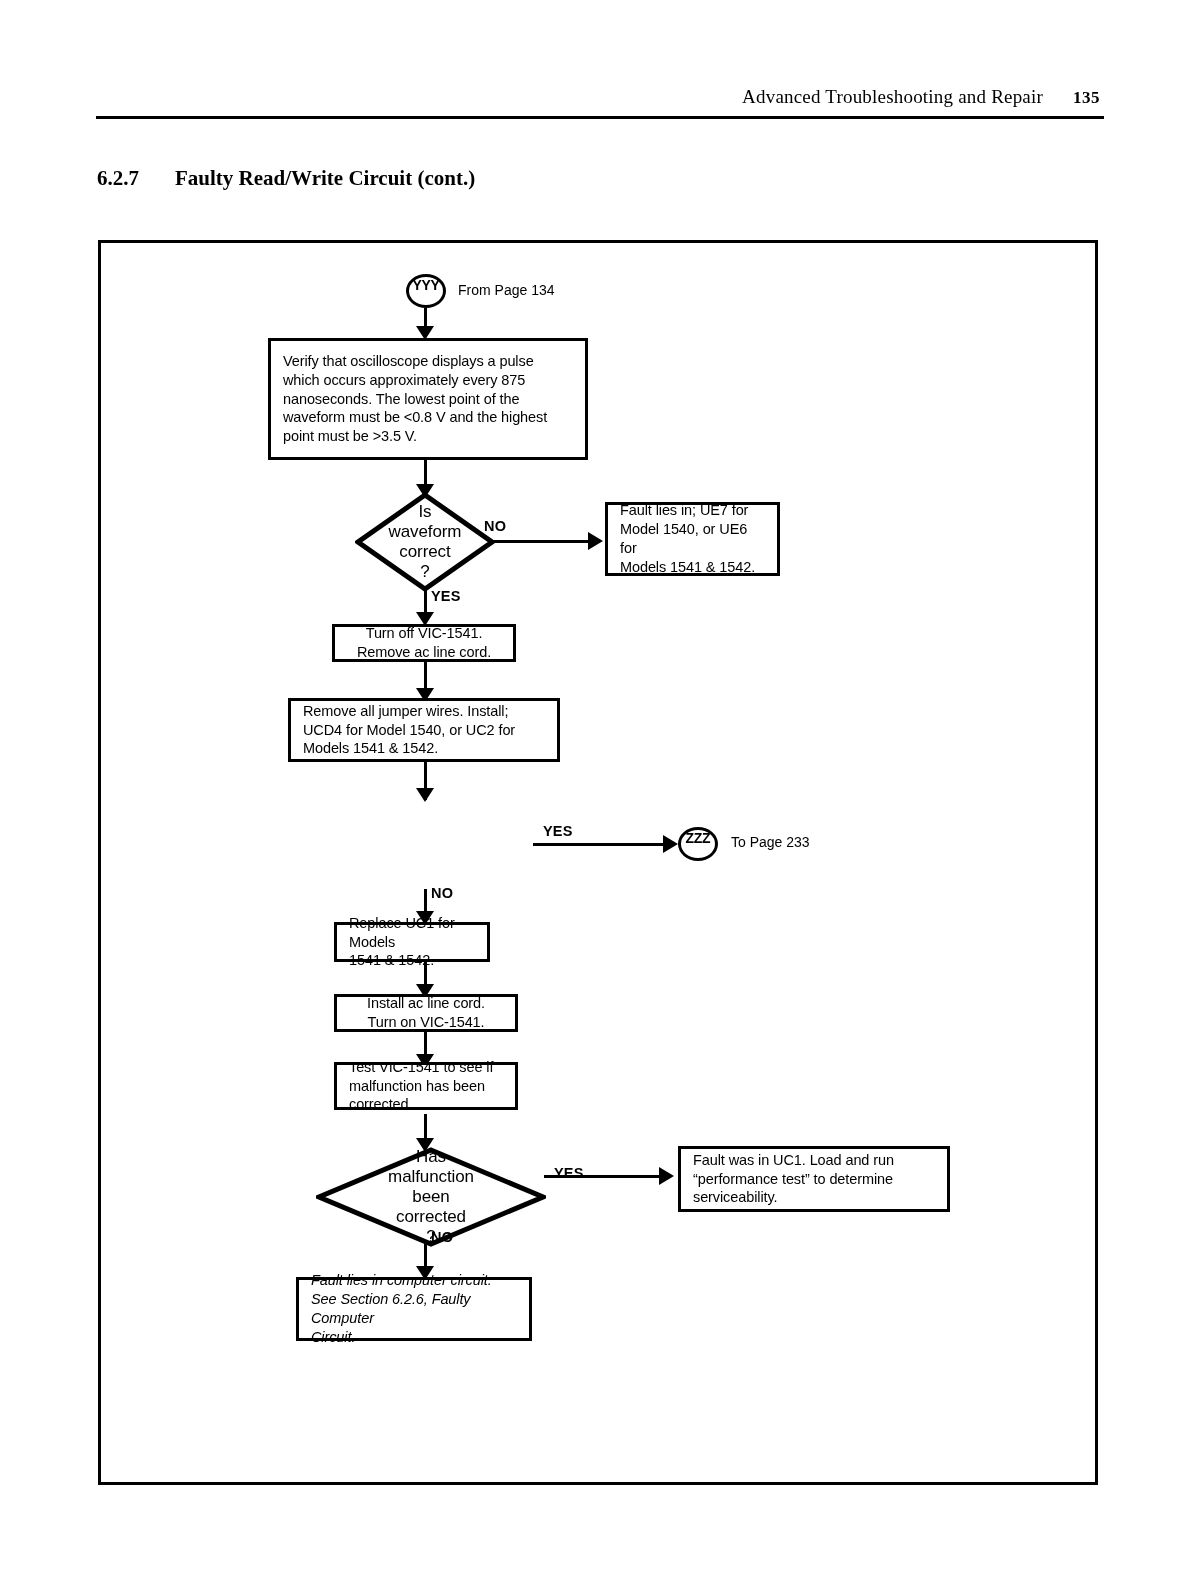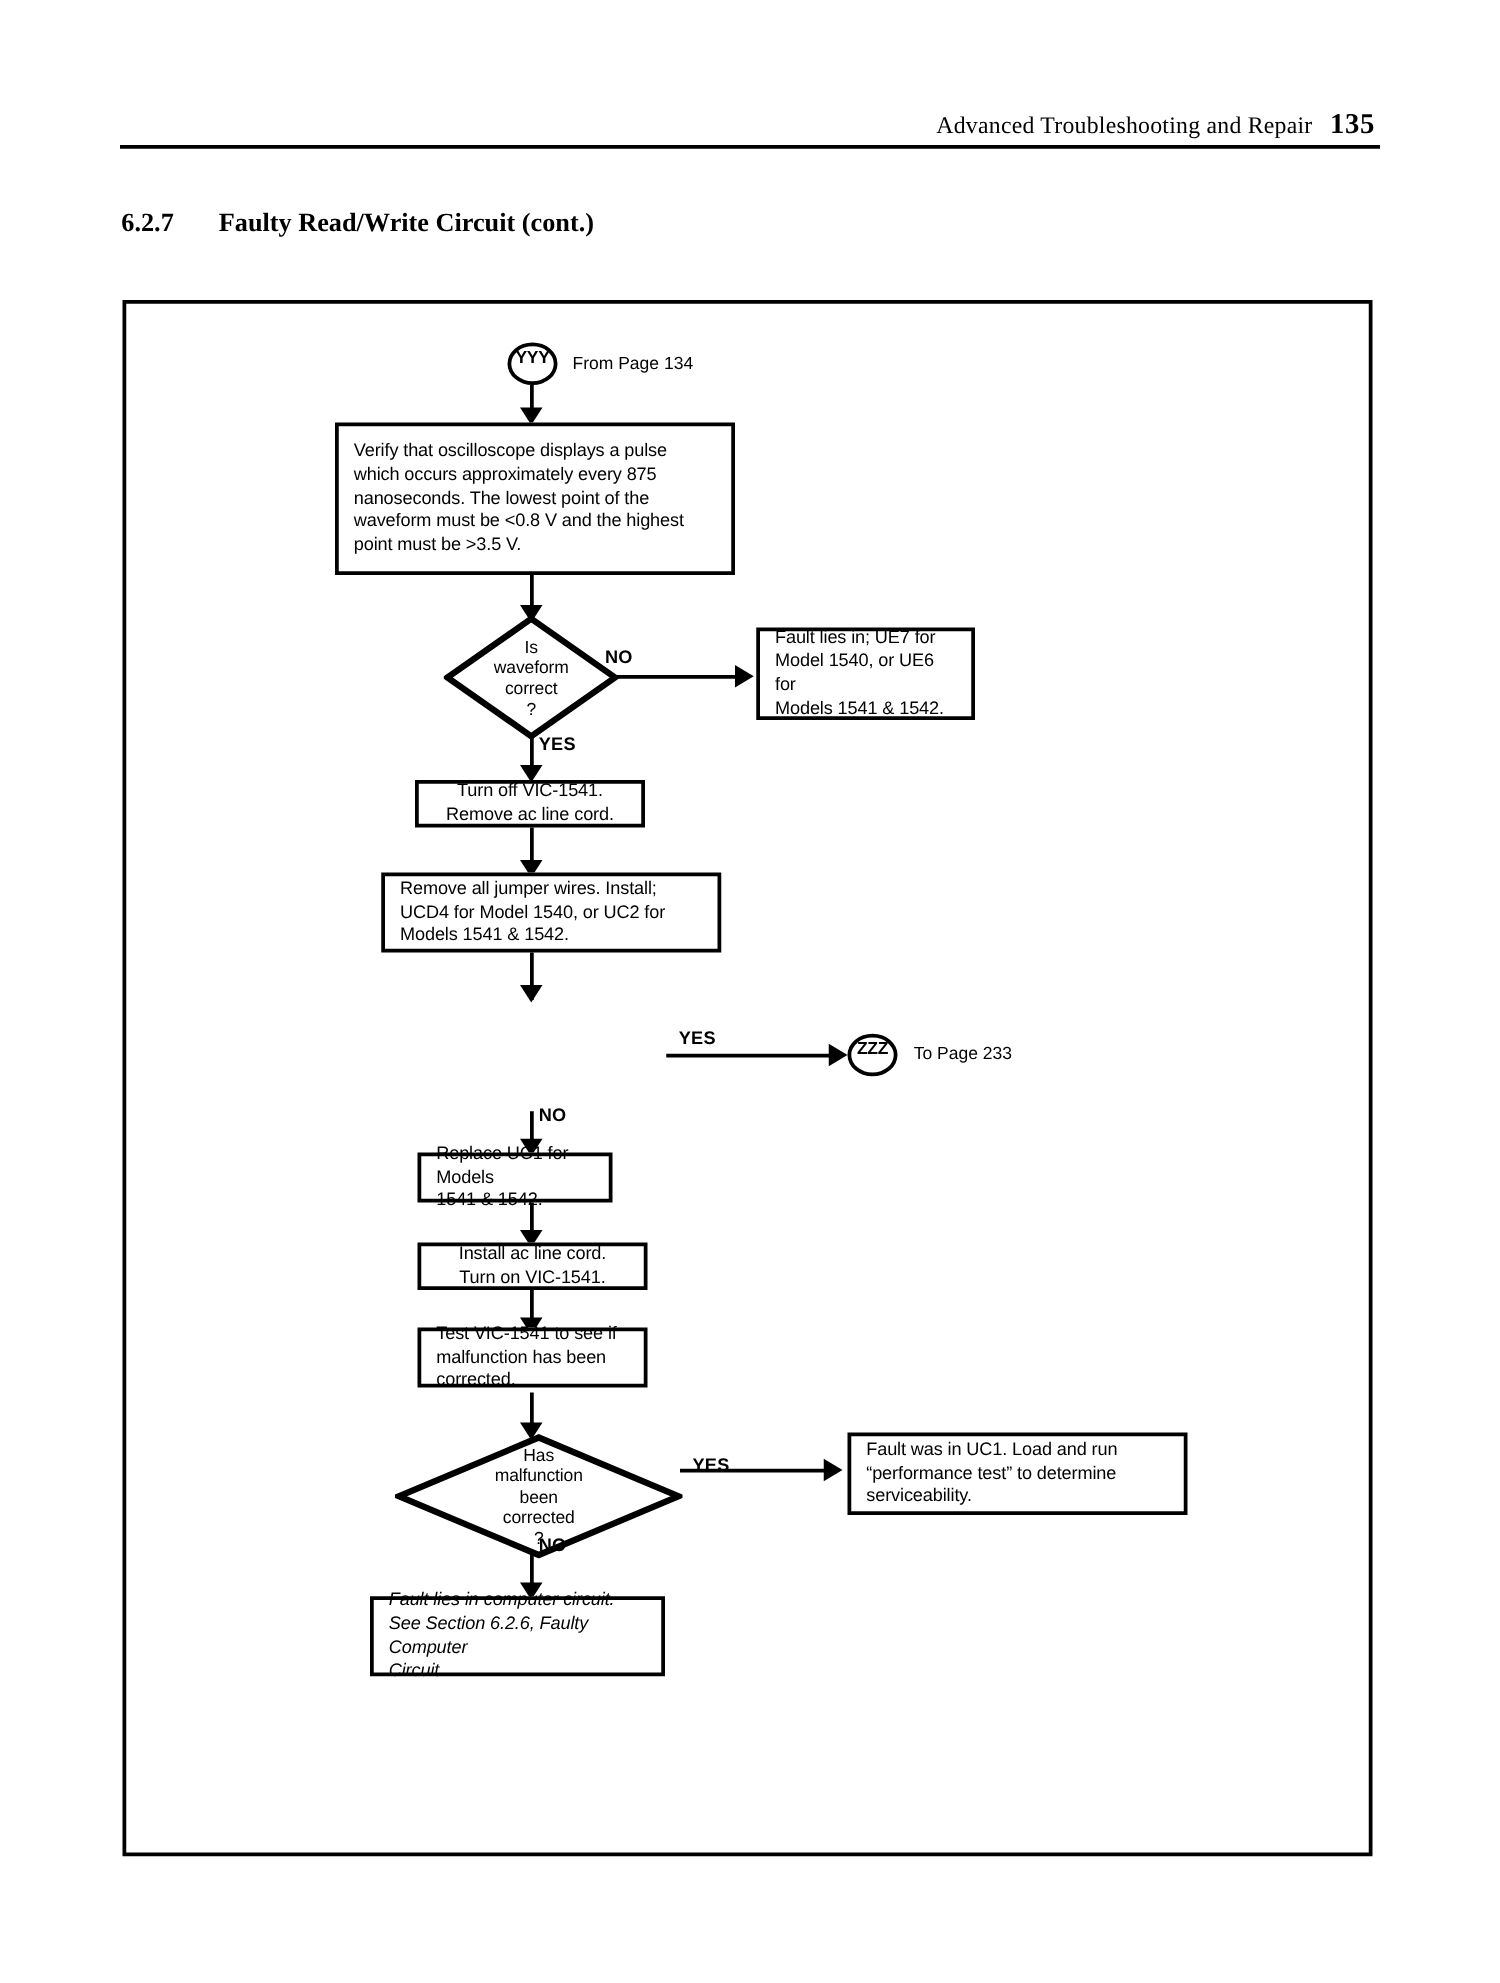--- a/index.html
+++ b/index.html
@@ -24,22 +24,22 @@
     position: absolute;
     right: 100px;
     top: 86px;
     font-family: "Liberation Serif", serif;
     font-size: 19px;
     letter-spacing: 0.2px;
     white-space: nowrap;
   }
   .header-page {
     font-weight: bold;
-    font-size: 23px;
-    margin-left: 14px;
+    font-size: 17px;
+    margin-left: 30px;
     letter-spacing: 0.5px;
   }
   .header-rule {
     position: absolute;
     left: 96px;
     right: 96px;
     top: 116px;
     height: 3px;
     background: #000;
   }
@@ -92,21 +92,21 @@
     inset: 0;
   }
   .diamond .shape svg { display: block; width: 100%; height: 100%; }
   .diamond .dlabel {
     position: absolute;
     inset: 0;
     display: flex;
     flex-direction: column;
     align-items: center;
     justify-content: center;
-    font-size: 14px;
+    font-size: 17px;
     line-height: 1.18;
     white-space: pre-line;
     text-align: center;
     letter-spacing: -0.1px;
   }
 
   
   .conn {
     position: absolute;
     border: 3px solid #000;
@@ -213,21 +213,21 @@
   <div class="branch-label" style="left:431px; top:588px;">YES</div>
 
   <div class="node proc center" style="left:332px; top:624px; width:184px; height:38px;">
     <div class="txt">Turn off VIC-1541.
 Remove ac line cord.</div>
   </div>
 
   <div class="vline" style="left:424px; top:662px; height:30px;"></div>
   <div class="arrow-down" style="left:416px; top:688px;"></div>
 
-  <div class="node proc" style="left:288px; top:698px; width:272px; height:64px;margin-left:17px;">
+  <div class="node proc" style="left:288px; top:698px; width:272px; height:64px;">
     <div class="txt">Remove all jumper wires.  Install;
 UCD4 for Model 1540, or UC2 for
 Models 1541 &amp; 1542.</div>
   </div>
 
   <div class="vline" style="left:424px; top:762px; height:38px;"></div>
   <div class="arrow-down" style="left:416px; top:788px;"></div>
 
 
   <div class="hline" style="left:533px; top:843px; width:140px;"></div>

